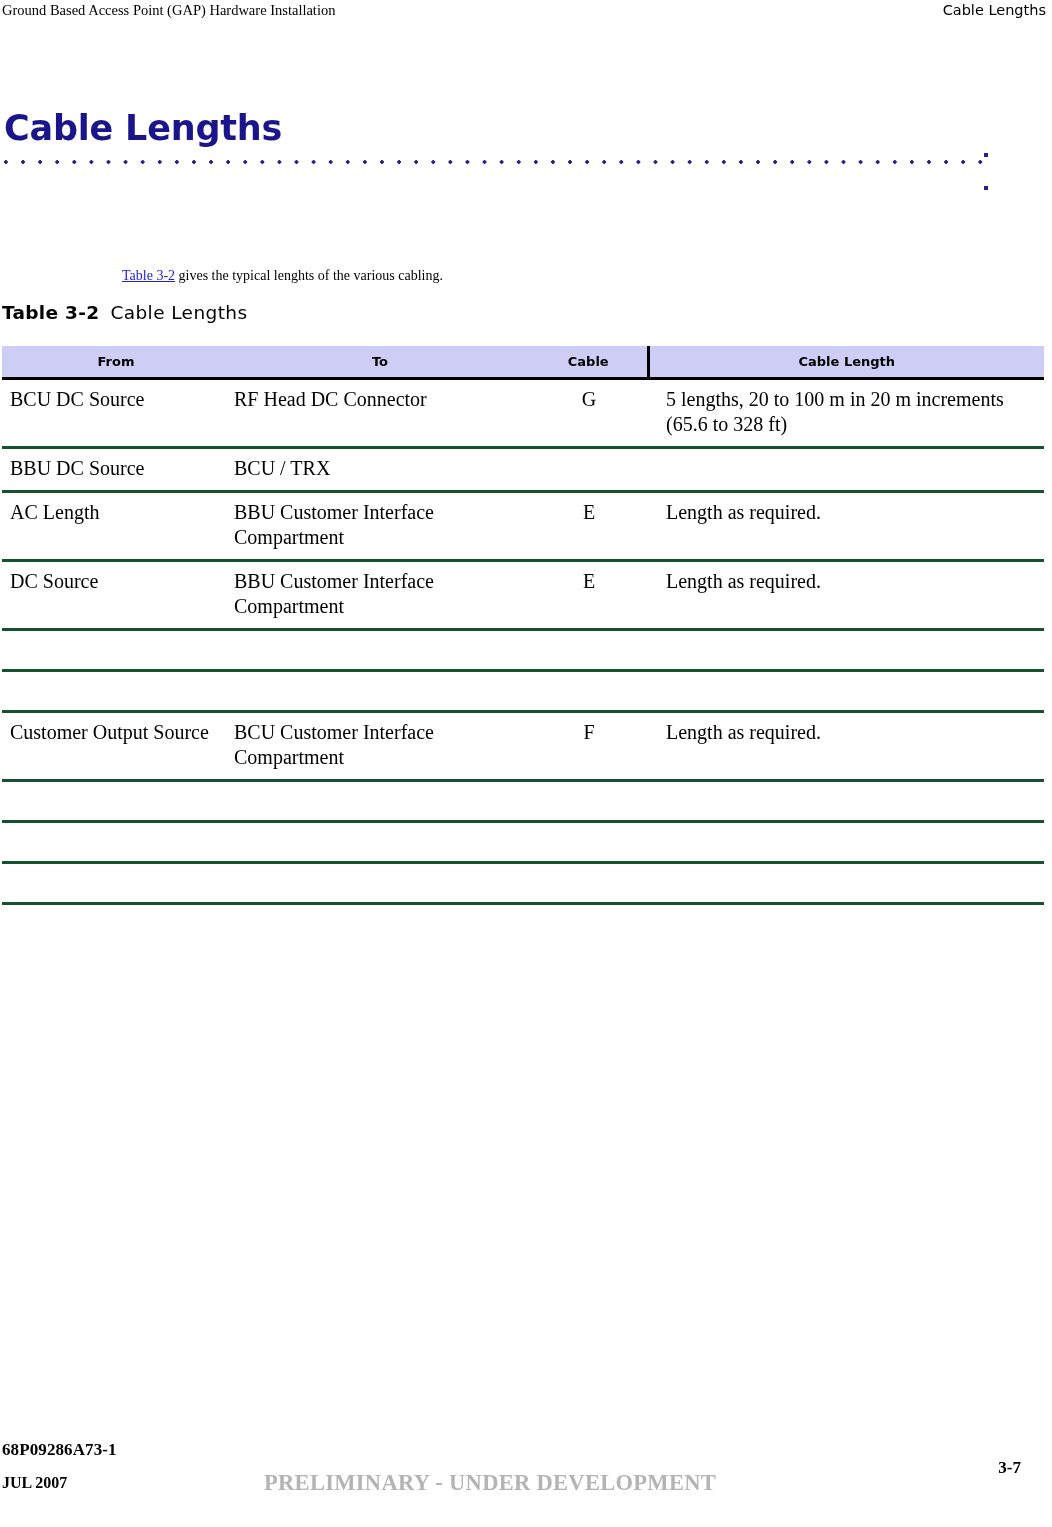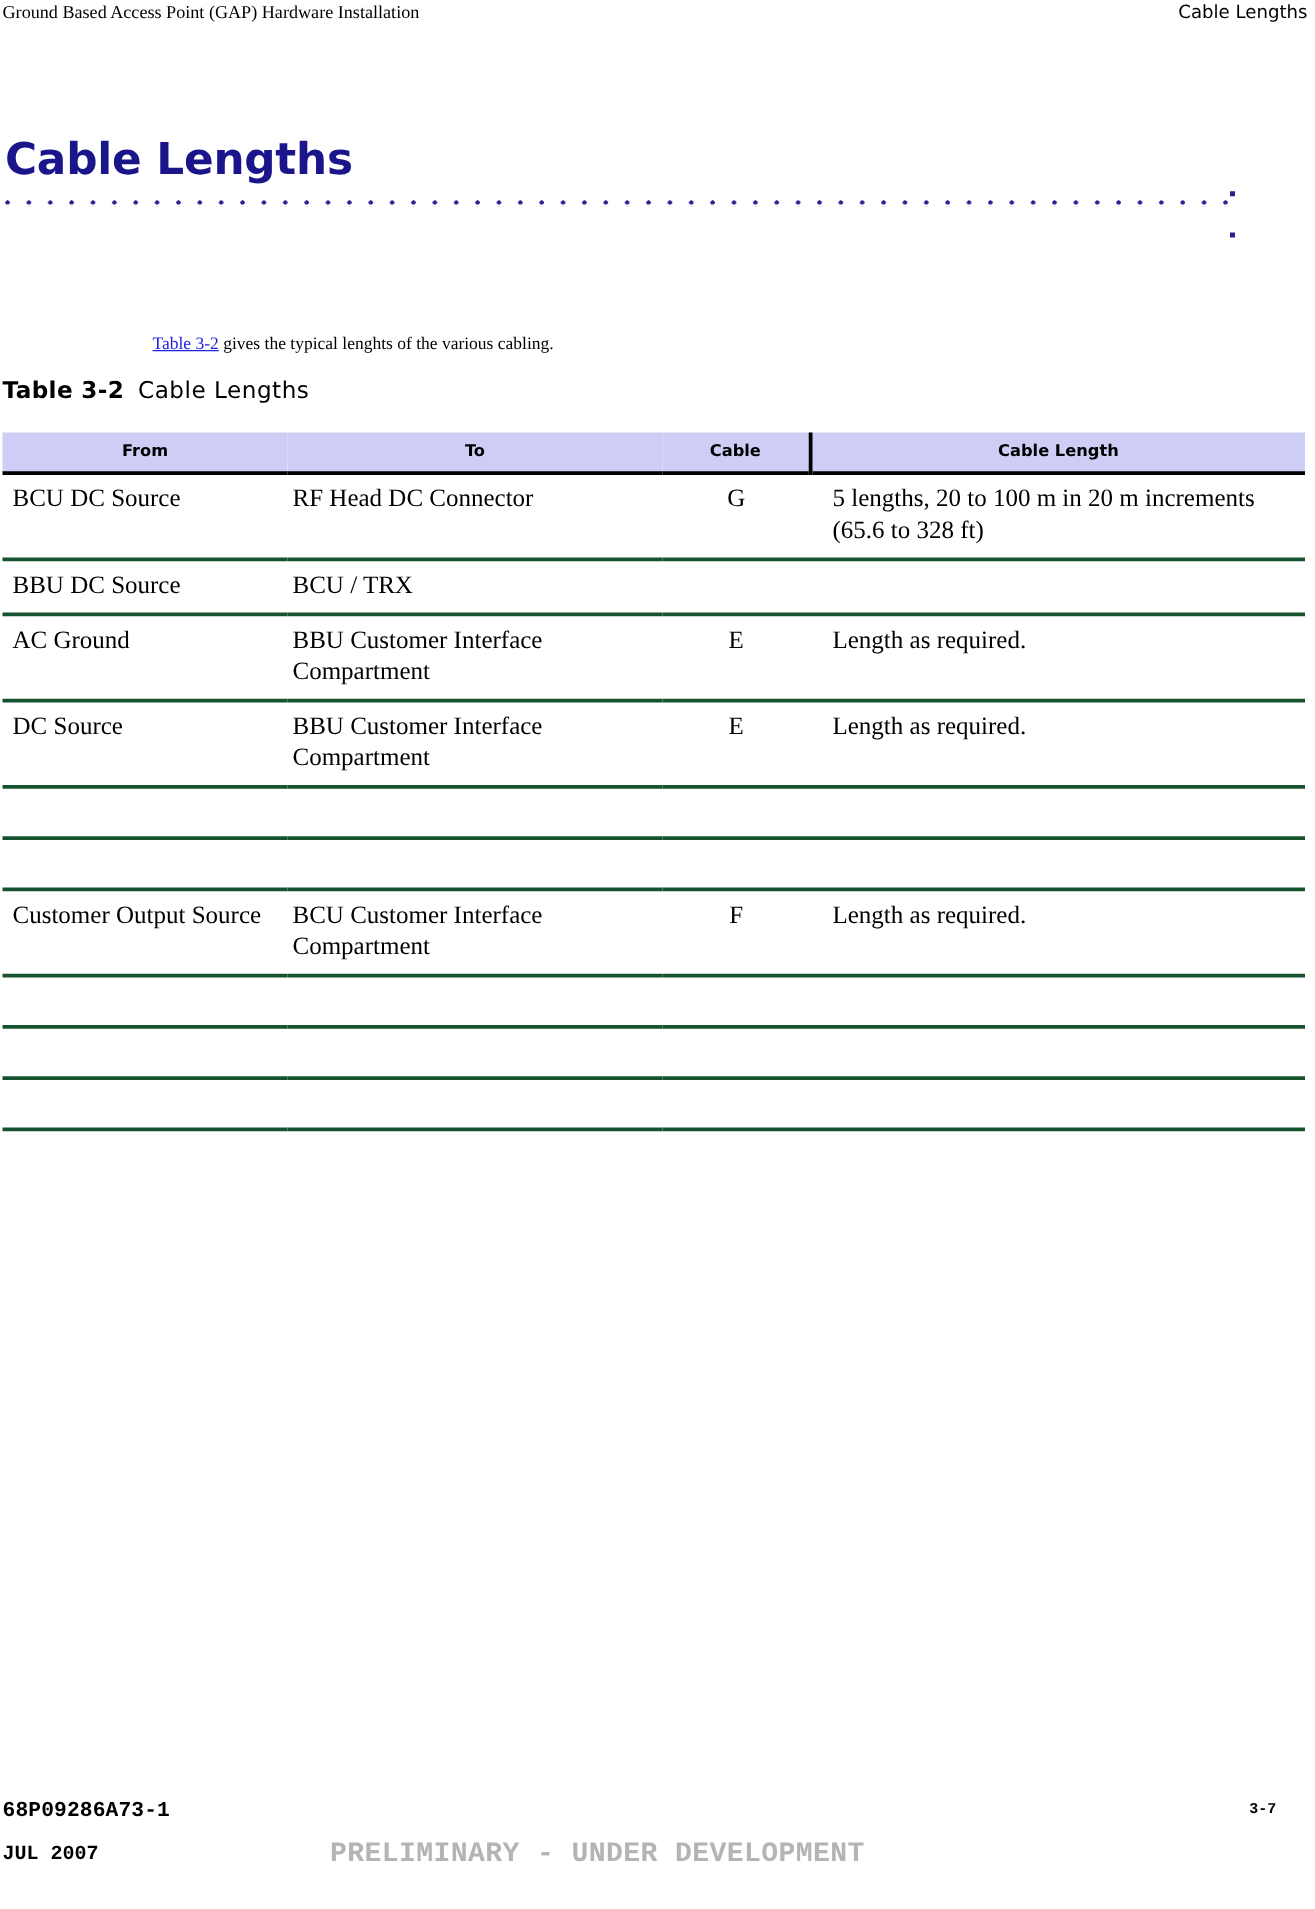--- a/index.html
+++ b/index.html
@@ -149,35 +149,35 @@
   .cable-table tbody td.cell-len   { padding-left: 18px; padding-right: 8px; }
   .cable-table tbody tr.empty-row td { height: 26px; padding: 6px 0; }
 
   
   .page-footer {
     position: absolute;
     left: 0px;
     top: 1440px;
     width: 1027px;
     height: 80px;
-    font-family: Liberation Mono, monospace;
+    font-family: Liberation Serif, serif;
   }
   .footer-doc {
     position: absolute;
     left: 2px;
     top: 0px;
     font-size: 17px;
     font-weight: bold;
     letter-spacing: 0.1px;
   }
   .footer-page {
     position: absolute;
     right: 6px;
-    top: 0px;
-    font-size: 12px;
+    top: 18px;
+    font-size: 17px;
     font-weight: bold;
   }
   .footer-date {
     position: absolute;
     left: 2px;
     top: 34px;
     font-size: 16px;
     font-weight: bold;
   }
   .footer-stamp {
@@ -233,21 +233,21 @@
       <td class="cell-cable">G</td>
       <td class="cell-len">5 lengths, 20 to 100 m in 20 m increments (65.6 to 328 ft)</td>
     </tr>
     <tr>
       <td class="cell-from">BBU DC Source</td>
       <td class="cell-to">BCU / TRX</td>
       <td class="cell-cable"></td>
       <td class="cell-len"></td>
     </tr>
     <tr>
-      <td class="cell-from">AC Ground</td>
+      <td class="cell-from">AC Length</td>
       <td class="cell-to">BBU Customer Interface Compartment</td>
       <td class="cell-cable">E</td>
       <td class="cell-len">Length as required.</td>
     </tr>
     <tr>
       <td class="cell-from">DC Source</td>
       <td class="cell-to">BBU Customer Interface Compartment</td>
       <td class="cell-cable">E</td>
       <td class="cell-len">Length as required.</td>
     </tr>

